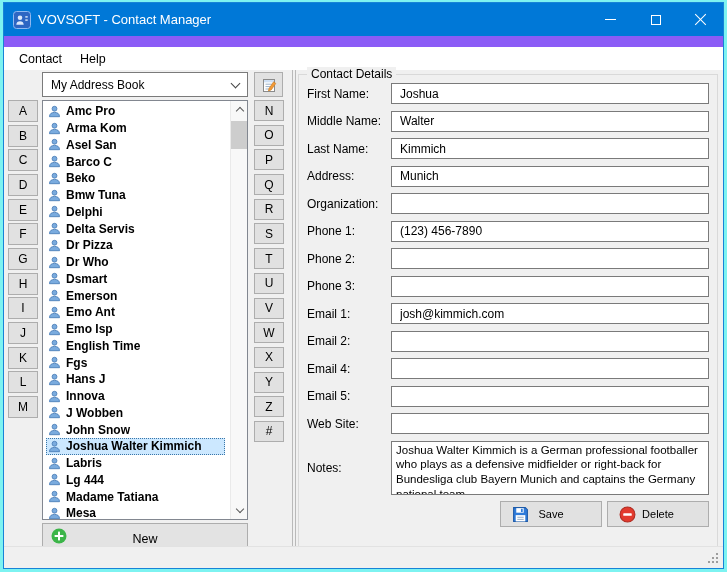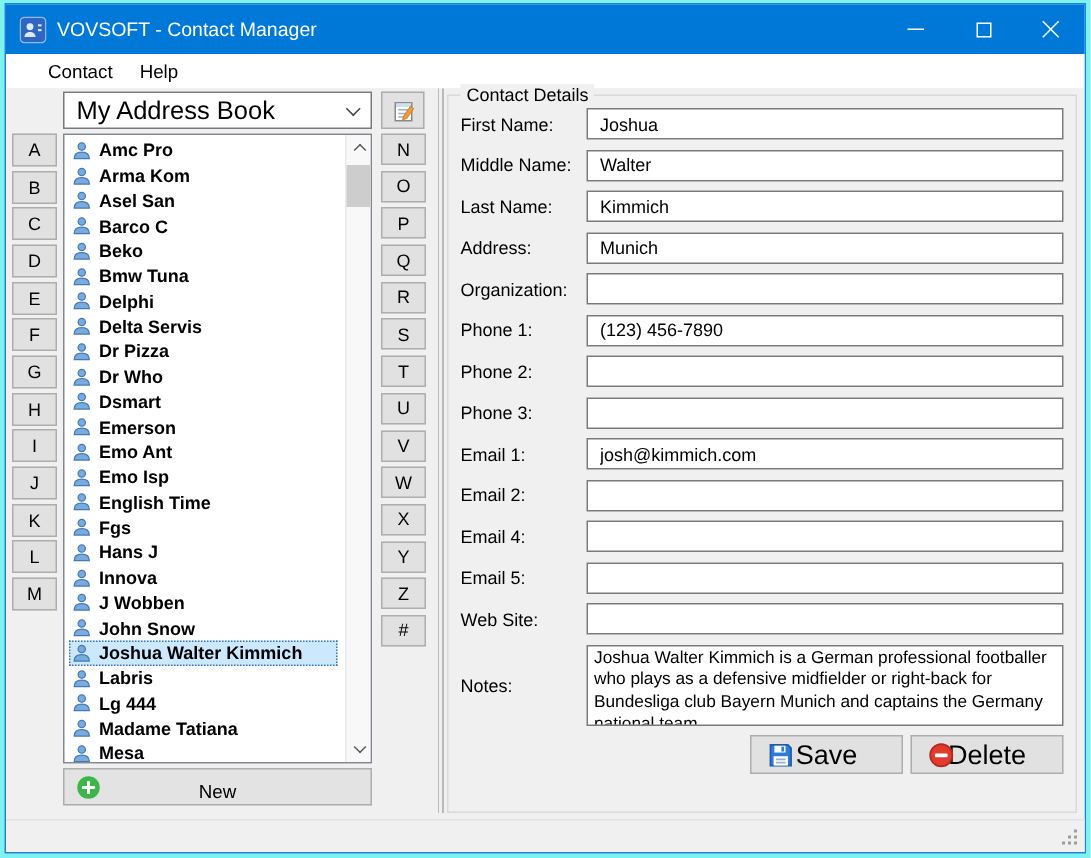--- a/index.html
+++ b/index.html
@@ -6,58 +6,58 @@
   body{
     width:727px;height:572px;overflow:hidden;
     background:#7df3f1;
     font-family:"Liberation Sans", sans-serif;
     -webkit-font-smoothing:antialiased;
     cursor:default;
   }
   *{box-sizing:border-box;}
   .window{
     position:absolute;top:2px;left:3px;right:3px;bottom:3px;
-    border:1px solid #1883d7;background:#e5e5e5;
+    border:1px solid #1883d7;background:#8b5cf6;
     display:flex;flex-direction:column;
   }
   
   .titlebar{height:33px;background:#0078d7;display:flex;align-items:center;flex:none;}
   .app-icon{margin-left:9px;width:18px;height:18px;flex:none;display:block;}
   .win-title{color:#ffffff;font-size:13px;margin-left:7px;flex:1;white-space:nowrap;}
   .win-controls{display:flex;height:100%;}
   .win-btn{width:45px;height:100%;display:flex;align-items:center;justify-content:center;}
   .glyph-min{width:11px;height:1px;background:#fff;display:block;}
   .glyph-max{width:10px;height:10px;border:1px solid #fff;display:block;}
   .glyph-close{position:relative;width:13px;height:13px;display:block;}
   .glyph-close::before,.glyph-close::after{
     content:"";position:absolute;left:-1px;top:6px;width:15px;height:1px;background:#fff;
   }
   .glyph-close::before{transform:rotate(45deg);}
   .glyph-close::after{transform:rotate(-45deg);}
   
-  .menubar{height:23px;background:#ffffff;display:flex;align-items:center;padding-left:19px;flex:none;}
+  .menubar{height:23px;background:#ffffff;display:flex;align-items:center;padding-left:6px;flex:none;margin-top:11px;}
   .menu-item{padding:2px 9px;font-size:12.5px;color:#000;}
   
   .content{flex:1;position:relative;background:#f0f0f0;}
   
   .alpha-col{position:absolute;display:flex;flex-direction:column;justify-content:space-between;}
   .alpha-left{left:4px;top:30px;width:30px;height:318px;}
   .alpha-right{left:250px;top:30px;width:30px;height:342px;}
   .alpha-btn{
     width:30px;border:1px solid #adadad;background:#e1e1e1;
     font-family:"Liberation Sans",sans-serif;font-size:12px;color:#000;
     display:flex;align-items:center;justify-content:center;padding:0;
   }
   .alpha-left .alpha-btn{height:22px;}
   .alpha-right .alpha-btn{height:21px;}
   
   .combo{
     position:absolute;left:38px;top:2px;width:206px;height:25px;
     background:#fff;border:1px solid #7a7a7a;
-    display:flex;align-items:center;padding:4px 8px;font-size:17px;
+    display:flex;align-items:center;padding:4px 8px;font-size:12px;
   }
   .combo-value{flex:1;}
   .chev{width:7px;height:7px;border-right:1.4px solid #454545;border-bottom:1.4px solid #454545;
     transform:rotate(45deg);margin-top:-3px;flex:none;}
   .edit-btn{
     position:absolute;left:250px;top:2px;width:29px;height:25px;
     border:1px solid #adadad;background:#e1e1e1;
     display:flex;align-items:center;justify-content:center;padding:0;
   }
   
@@ -105,21 +105,21 @@
     padding:0 8px;font-family:"Liberation Sans",sans-serif;font-size:12px;color:#000;
   }
   .f-notes{
     flex:1;height:54px;border:1px solid #7a7a7a;background:#fff;resize:none;overflow:hidden;
     padding:1px 4px;font-family:"Liberation Sans",sans-serif;font-size:11.5px;line-height:1.3;color:#000;
   }
   .btn-row{display:flex;justify-content:flex-end;gap:5px;margin-top:5px;}
   .action-btn{
     position:relative;width:102px;height:26px;border:1px solid #adadad;background:#e1e1e1;
     display:flex;align-items:center;justify-content:center;
-    font-family:"Liberation Sans",sans-serif;font-size:18px;color:#000;
+    font-family:"Liberation Sans",sans-serif;font-size:11px;color:#000;
   }
   .action-btn .btn-ico{position:absolute;left:11px;top:4px;width:17px;height:17px;display:block;}
   
   .statusbar{position:absolute;left:0;right:0;bottom:0;height:22px;background:#f0f0f0;border-top:1px solid #e2e2e2;}
   .resize-grip{position:absolute;right:4px;bottom:4px;width:13px;height:13px;}
   .resize-grip::before{
     content:"";position:absolute;left:0;top:0;width:2px;height:2px;background:transparent;
     box-shadow:10px 2px 0 0 #9d9d9d, 6px 6px 0 0 #9d9d9d, 10px 6px 0 0 #9d9d9d,
                2px 10px 0 0 #9d9d9d, 6px 10px 0 0 #9d9d9d, 10px 10px 0 0 #9d9d9d;
   }

